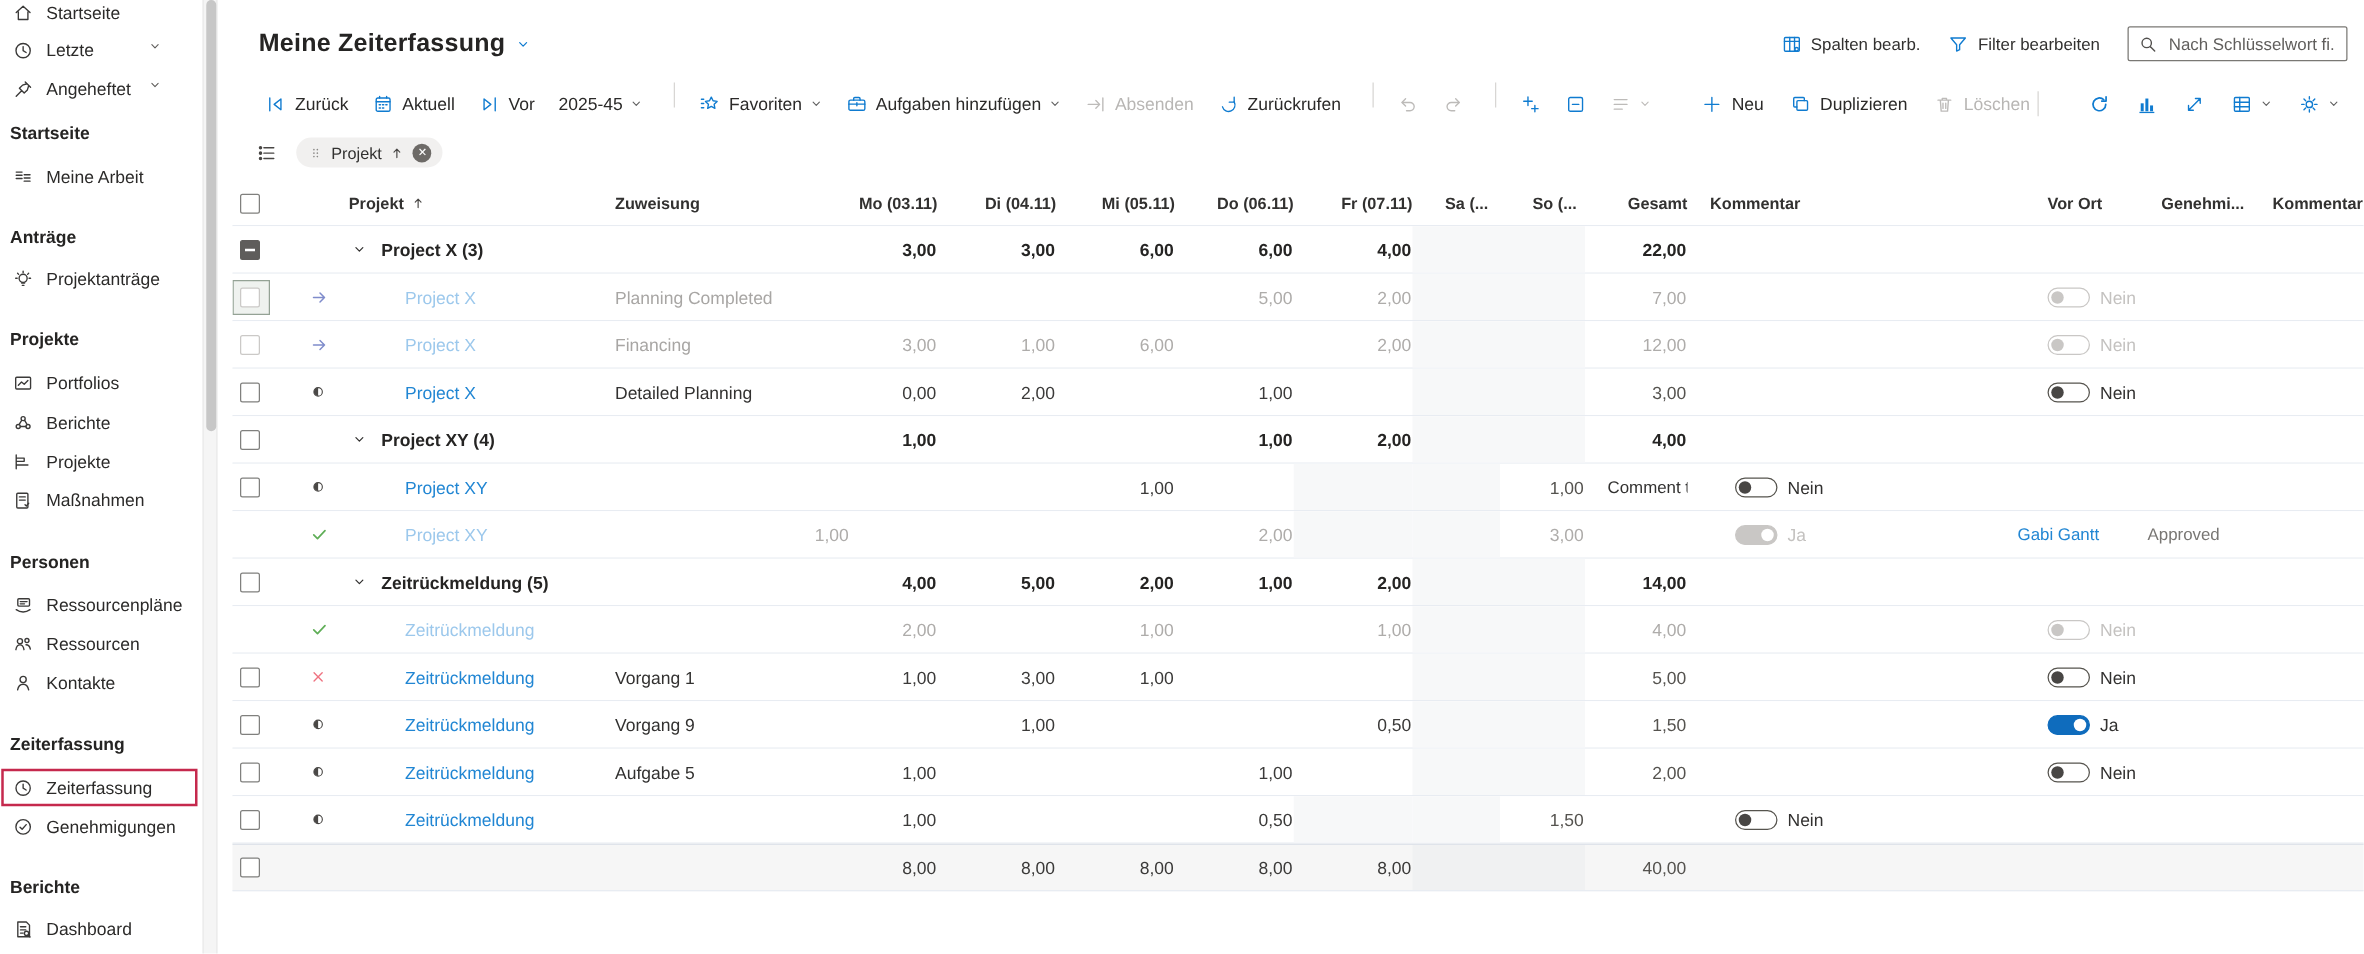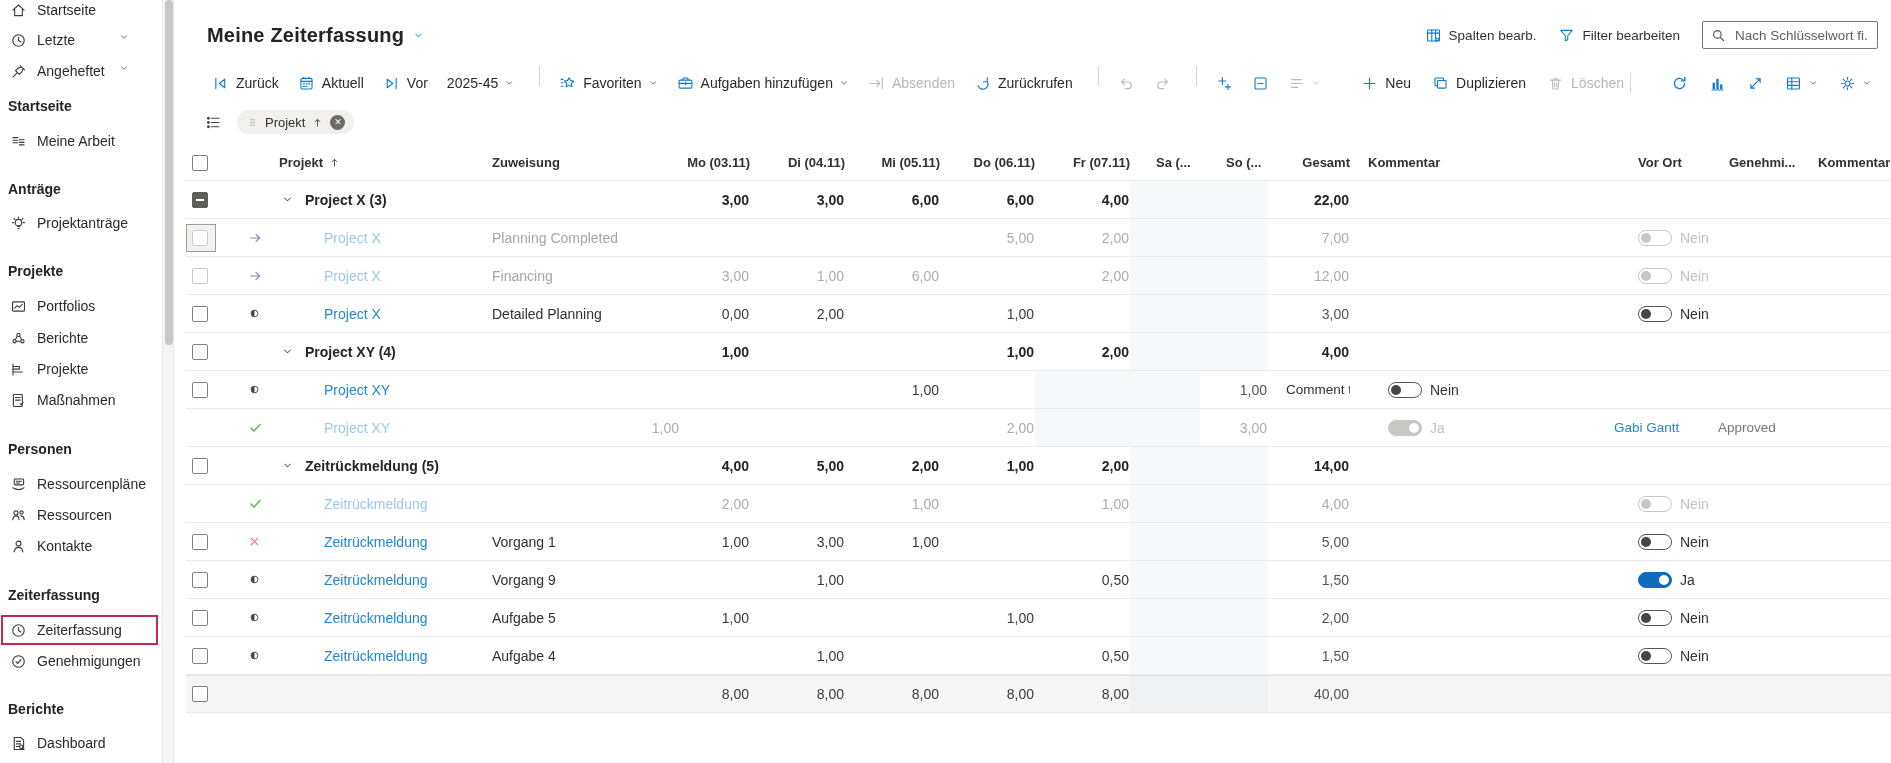--- a/index.html
+++ b/index.html
@@ -1109,23 +1109,20 @@
             <span class="statwrap st-inprogress">
               <svg viewBox="0 0 20 20" width="13" height="13">
                 <circle cx="10" cy="10" r="5.2" fill="none" stroke="currentColor" stroke-width="1.4"></circle>
                 <path d="M10 4.8a5.2 5.2 0 000 10.4z" fill="currentColor"></path>
               </svg>
             </span>
           </div>
           <div class="td" style="padding-left: 3px;">
             <span class="plink" style="margin-left: 45px;">Zeitrückmeldung</span>
           </div>
-          <div class="td" style="padding-left: 6px;">
-            <span class="atext">Aufgabe 4</span>
-          </div>
           <div class="td r"></div>
           <div class="td r">
             <span class="num">1,00</span>
           </div>
           <div class="td r"></div>
           <div class="td r"></div>
           <div class="td r">
             <span class="num">0,50</span>
           </div>
           <div class="td weekend"></div>

